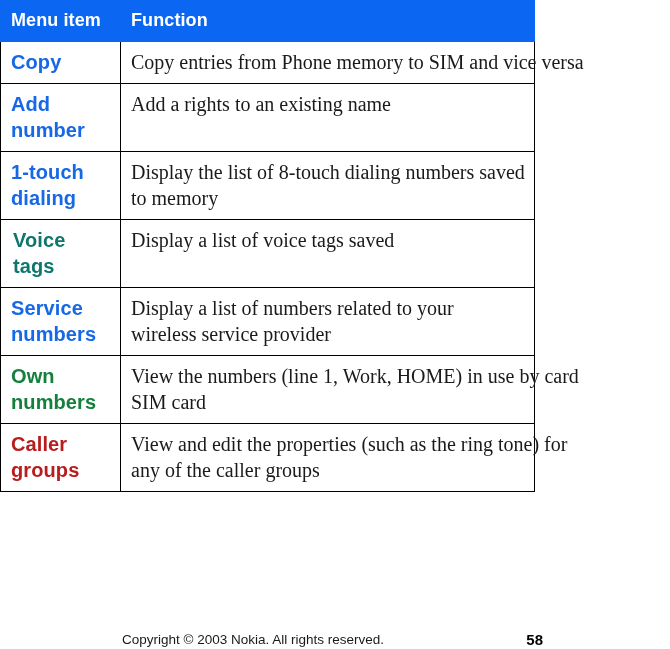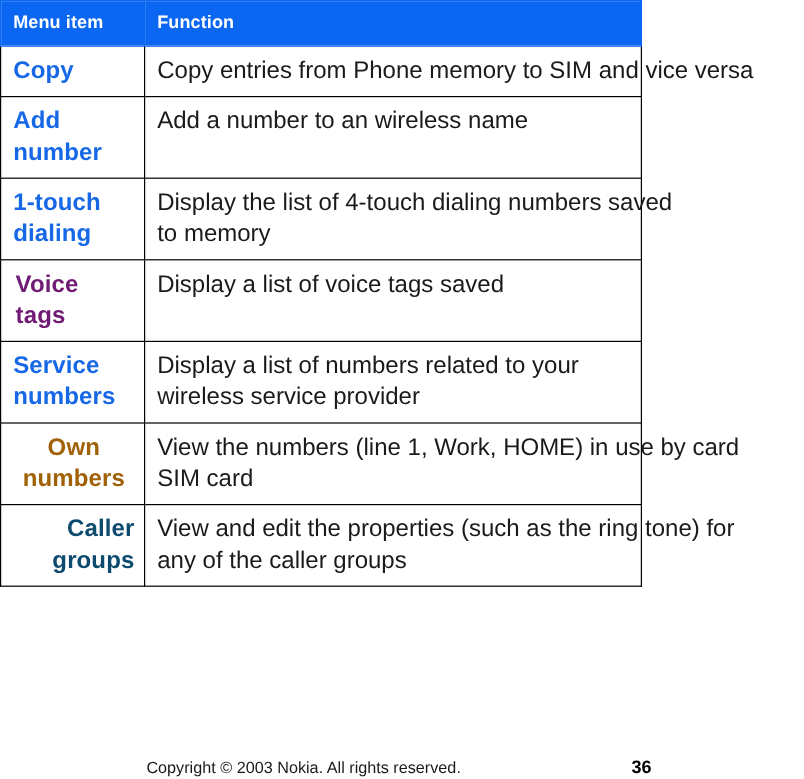--- a/index.html
+++ b/index.html
@@ -41,41 +41,41 @@
 
   
   table.menu-table thead th {
     background: #0b66f2;
     color: #ffffff;
     font-weight: bold;
     text-align: left;
     border-color: #0b66f2;
     padding-top: 8px;
     padding-bottom: 9px;
-    font-size: 15px;
+    font-size: 18px;
     letter-spacing: 0.1px;
   }
   table.menu-table thead th.th-func {
     border-left: 1px solid #ffffff;
     margin-top: 43px;
   }
 
   
   td.cell-menu {
     color: #1668e6;
     font-weight: bold;
     letter-spacing: 0.1px;
   }
   
   td.cell-func {
     color: #1a1a1a;
     font-weight: normal;
     padding-left: 9px;
   }
-  td.cell-func .line { display: block; white-space: pre; }
+  td.cell-func .line { display: block; white-space: pre; font-family: Liberation Serif, serif; }
 
   
   .footer {
     position: absolute;
     left: 0;
     top: 632px;
     width: 551px;
     height: 22px;
   }
   .footer .copyright {
@@ -113,57 +113,57 @@
     <tbody id="table-body">
         <tr>
           <td class="cell-menu" style="color: rgb(22, 104, 230);">Copy</td>
           <td class="cell-func">
             <span class="line">Copy entries from Phone memory to SIM and vice versa</span>
           </td>
         </tr>
         <tr>
           <td class="cell-menu" style="color: rgb(22, 104, 230);">Add number</td>
           <td class="cell-func">
-            <span class="line">Add a number to an wireless name</span>
+            <span class="line">Add a rights to an existing name</span>
           </td>
         </tr>
         <tr>
           <td class="cell-menu" style="color: rgb(22, 104, 230);">1-touch dialing</td>
           <td class="cell-func">
-            <span class="line">Display the list of 4-touch dialing numbers saved</span>
+            <span class="line">Display the list of 8-touch dialing numbers saved</span>
             <span class="line">to memory</span>
           </td>
         </tr>
         <tr>
-          <td class="cell-menu" style="color: #701a75; padding-left: 12px;">Voice tags</td>
+          <td class="cell-menu" style="color: #0f766e; padding-left: 12px;">Voice tags</td>
           <td class="cell-func">
             <span class="line">Display a list of voice tags saved</span>
           </td>
         </tr>
         <tr>
           <td class="cell-menu" style="color: rgb(22, 104, 230);">Service numbers</td>
           <td class="cell-func">
             <span class="line">Display a list of numbers related to your</span>
             <span class="line">wireless service provider</span>
           </td>
         </tr>
         <tr>
-          <td class="cell-menu" style="color: #a16207; text-align: center;">Own numbers</td>
+          <td class="cell-menu" style="color: #15803d;">Own numbers</td>
           <td class="cell-func">
             <span class="line">View the numbers (line 1, Work, HOME) in use by card</span>
             <span class="line">SIM card</span>
           </td>
         </tr>
         <tr>
-          <td class="cell-menu" style="color: #0c4a6e; text-align: right;">Caller groups</td>
+          <td class="cell-menu" style="color: #b91c1c;">Caller groups</td>
           <td class="cell-func">
             <span class="line">View and edit the properties (such as the ring tone) for</span>
             <span class="line">any of the caller groups</span>
           </td>
         </tr>
       </tbody>
   </table>
 </div>
 
 <div class="footer">
   <span class="copyright">Copyright © 2003 Nokia. All rights reserved.</span>
-  <span class="page-number">36</span>
+  <span class="page-number">58</span>
 </div>
 
 </body></html>

